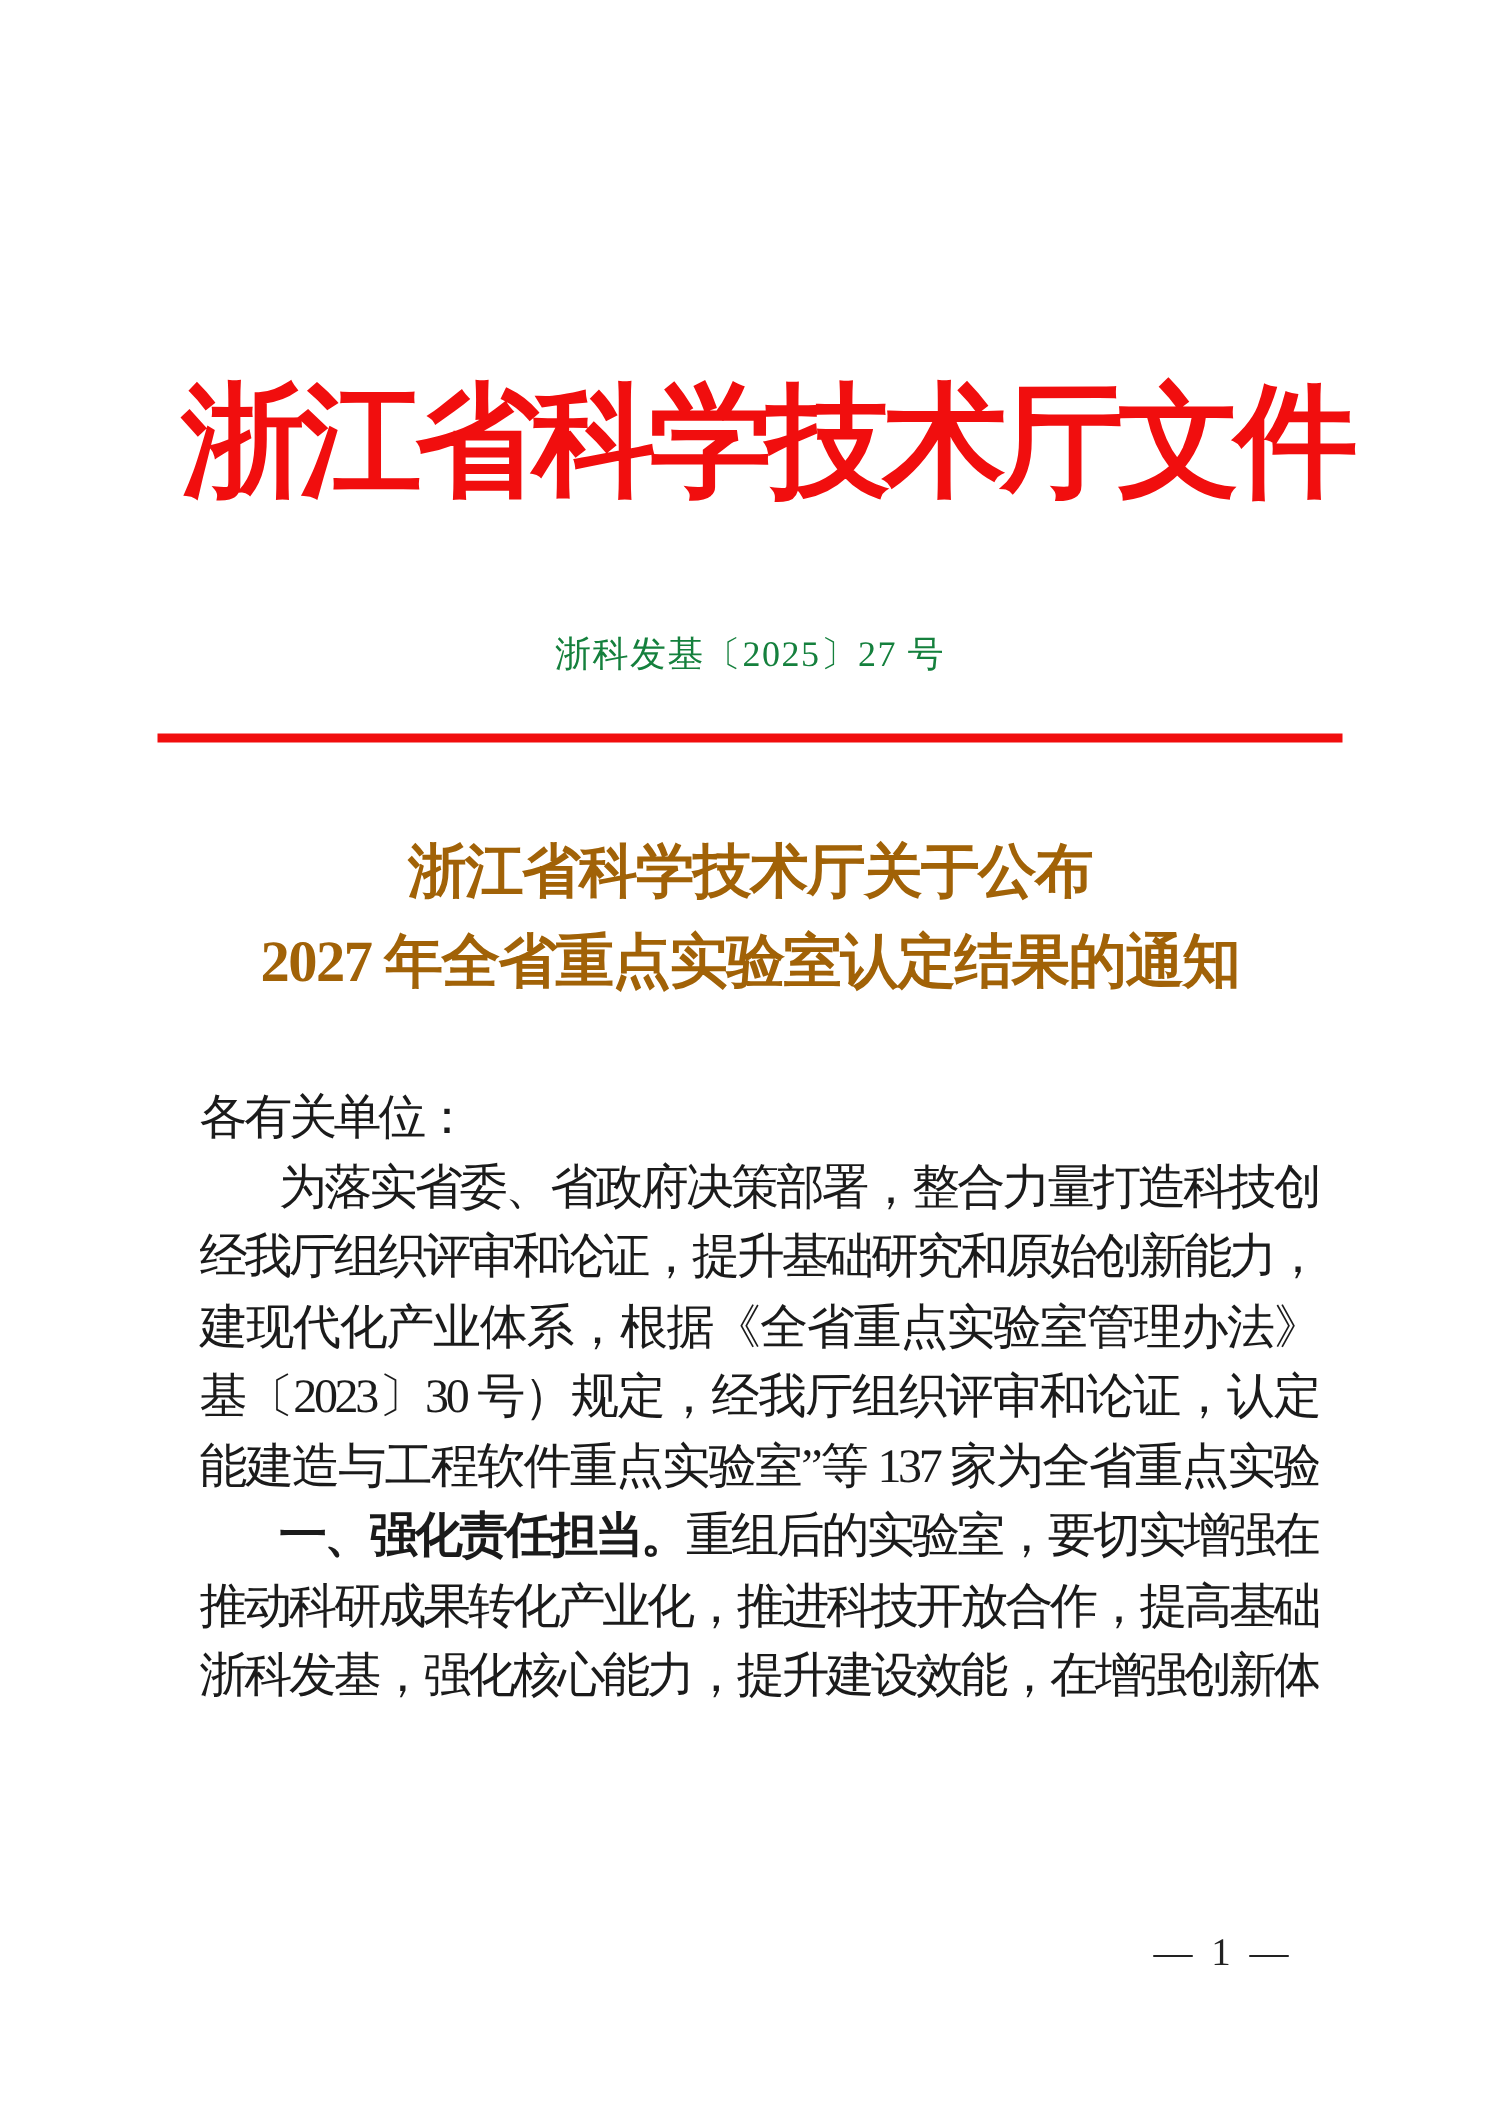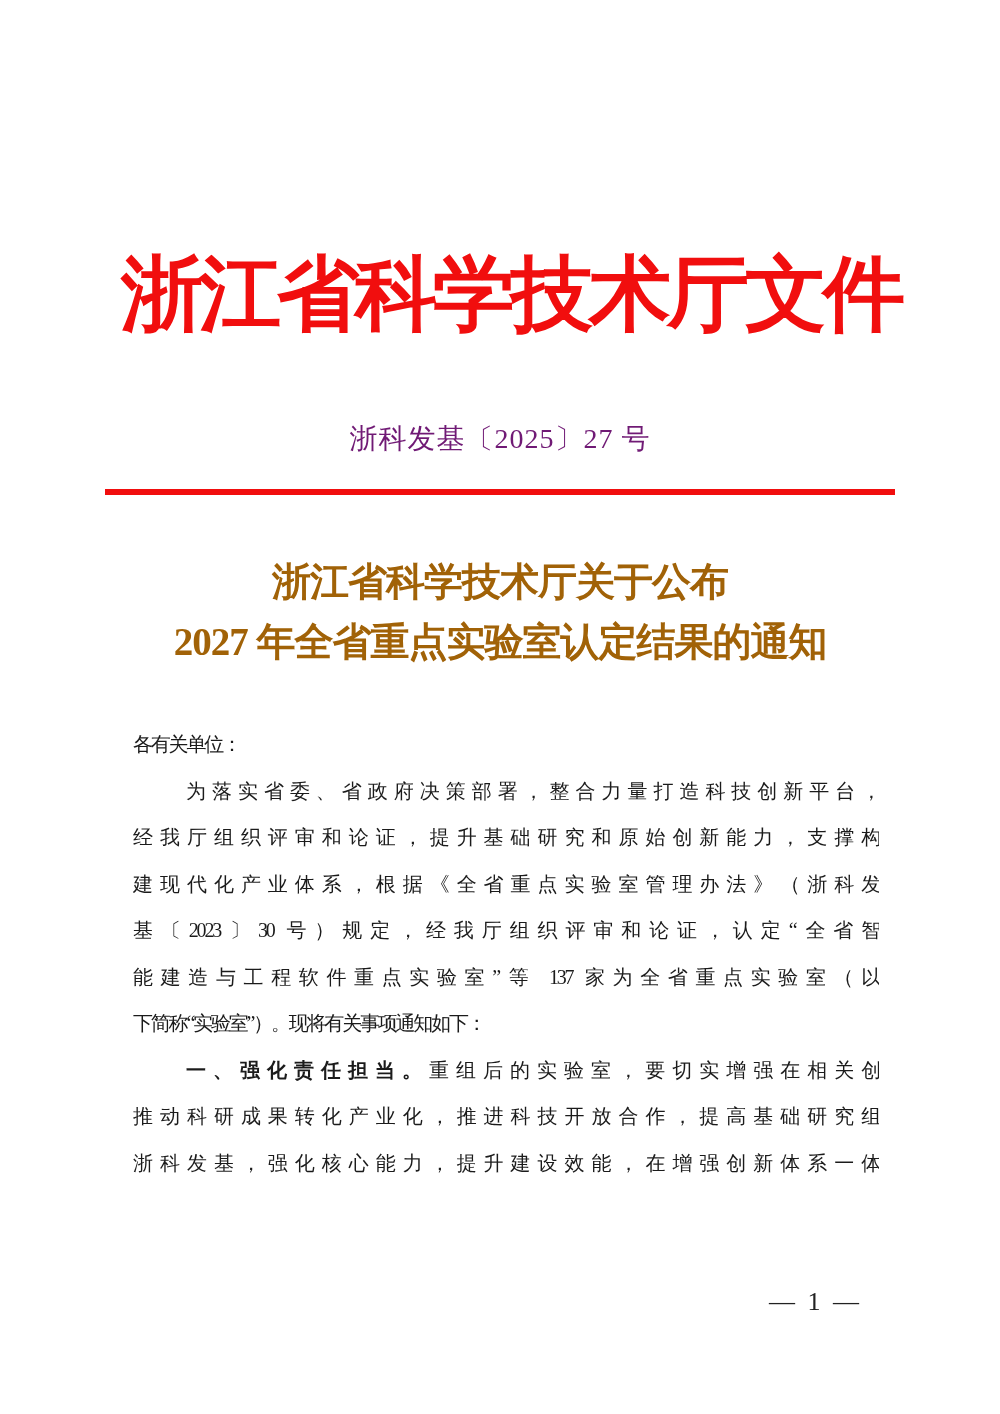--- a/index.html
+++ b/index.html
@@ -27,23 +27,23 @@
     white-space: nowrap;
     line-height: 1.05;
   }
   
   .doc-number {
     position: absolute;
     top: 420px;
     left: 0;
     width: 100%;
     text-align: center;
-    font-size: 28px;
+    font-size: 24px;
     letter-spacing: 1px;
-    color: #701a75;
+    color: #15803d;
   }
   
   .red-rule {
     position: absolute;
     top: 489px;
     left: 105px;
     width: 790px;
     height: 6px;
     background: var(--red);
   }
@@ -59,21 +59,21 @@
     line-height: 60px;
     letter-spacing: -1px;
     color: #a16207;
   }
   
   .doc-body {
     position: absolute;
     top: 721px;
     left: 133px;
     width: 746px;
-    font-size: 20px;
+    font-size: 32px;
     line-height: 46.5px;
     letter-spacing: -2.2px;
     color: #1b1b1b;
   }
   .line { height: 46.5px; overflow: hidden; white-space: nowrap; }
   .just { text-align: justify; text-align-last: justify; white-space: normal; }
   .indent { padding-left: 53px; }
   .lead { font-weight: bold; }
   
   .page-number {
@@ -102,21 +102,20 @@
   </div>
 
   <div class="doc-body">
     <div class="line">各有关单位：</div>
 
     <div class="line just indent">为落实省委、省政府决策部署，整合力量打造科技创新平台，</div>
     <div class="line just">经我厅组织评审和论证，提升基础研究和原始创新能力，支撑构</div>
     <div class="line just">建现代化产业体系，根据《全省重点实验室管理办法》（浙科发</div>
     <div class="line just">基〔2023〕30 号）规定，经我厅组织评审和论证，认定“全省智</div>
     <div class="line just">能建造与工程软件重点实验室”等 137 家为全省重点实验室（以</div>
-    <div class="line">下简称“实验室”）。现将有关事项通知如下：</div>
 
     <div class="line just indent">
       <span class="lead">一、强化责任担当。</span><span>重组后的实验室，要切实增强在相关创</span>
     </div>
     <div class="line just">推动科研成果转化产业化，推进科技开放合作，提高基础研究组</div>
     <div class="line just">浙科发基，强化核心能力，提升建设效能，在增强创新体系一体</div>
   </div>
 
   <div class="page-number">— 1 —</div>
 

